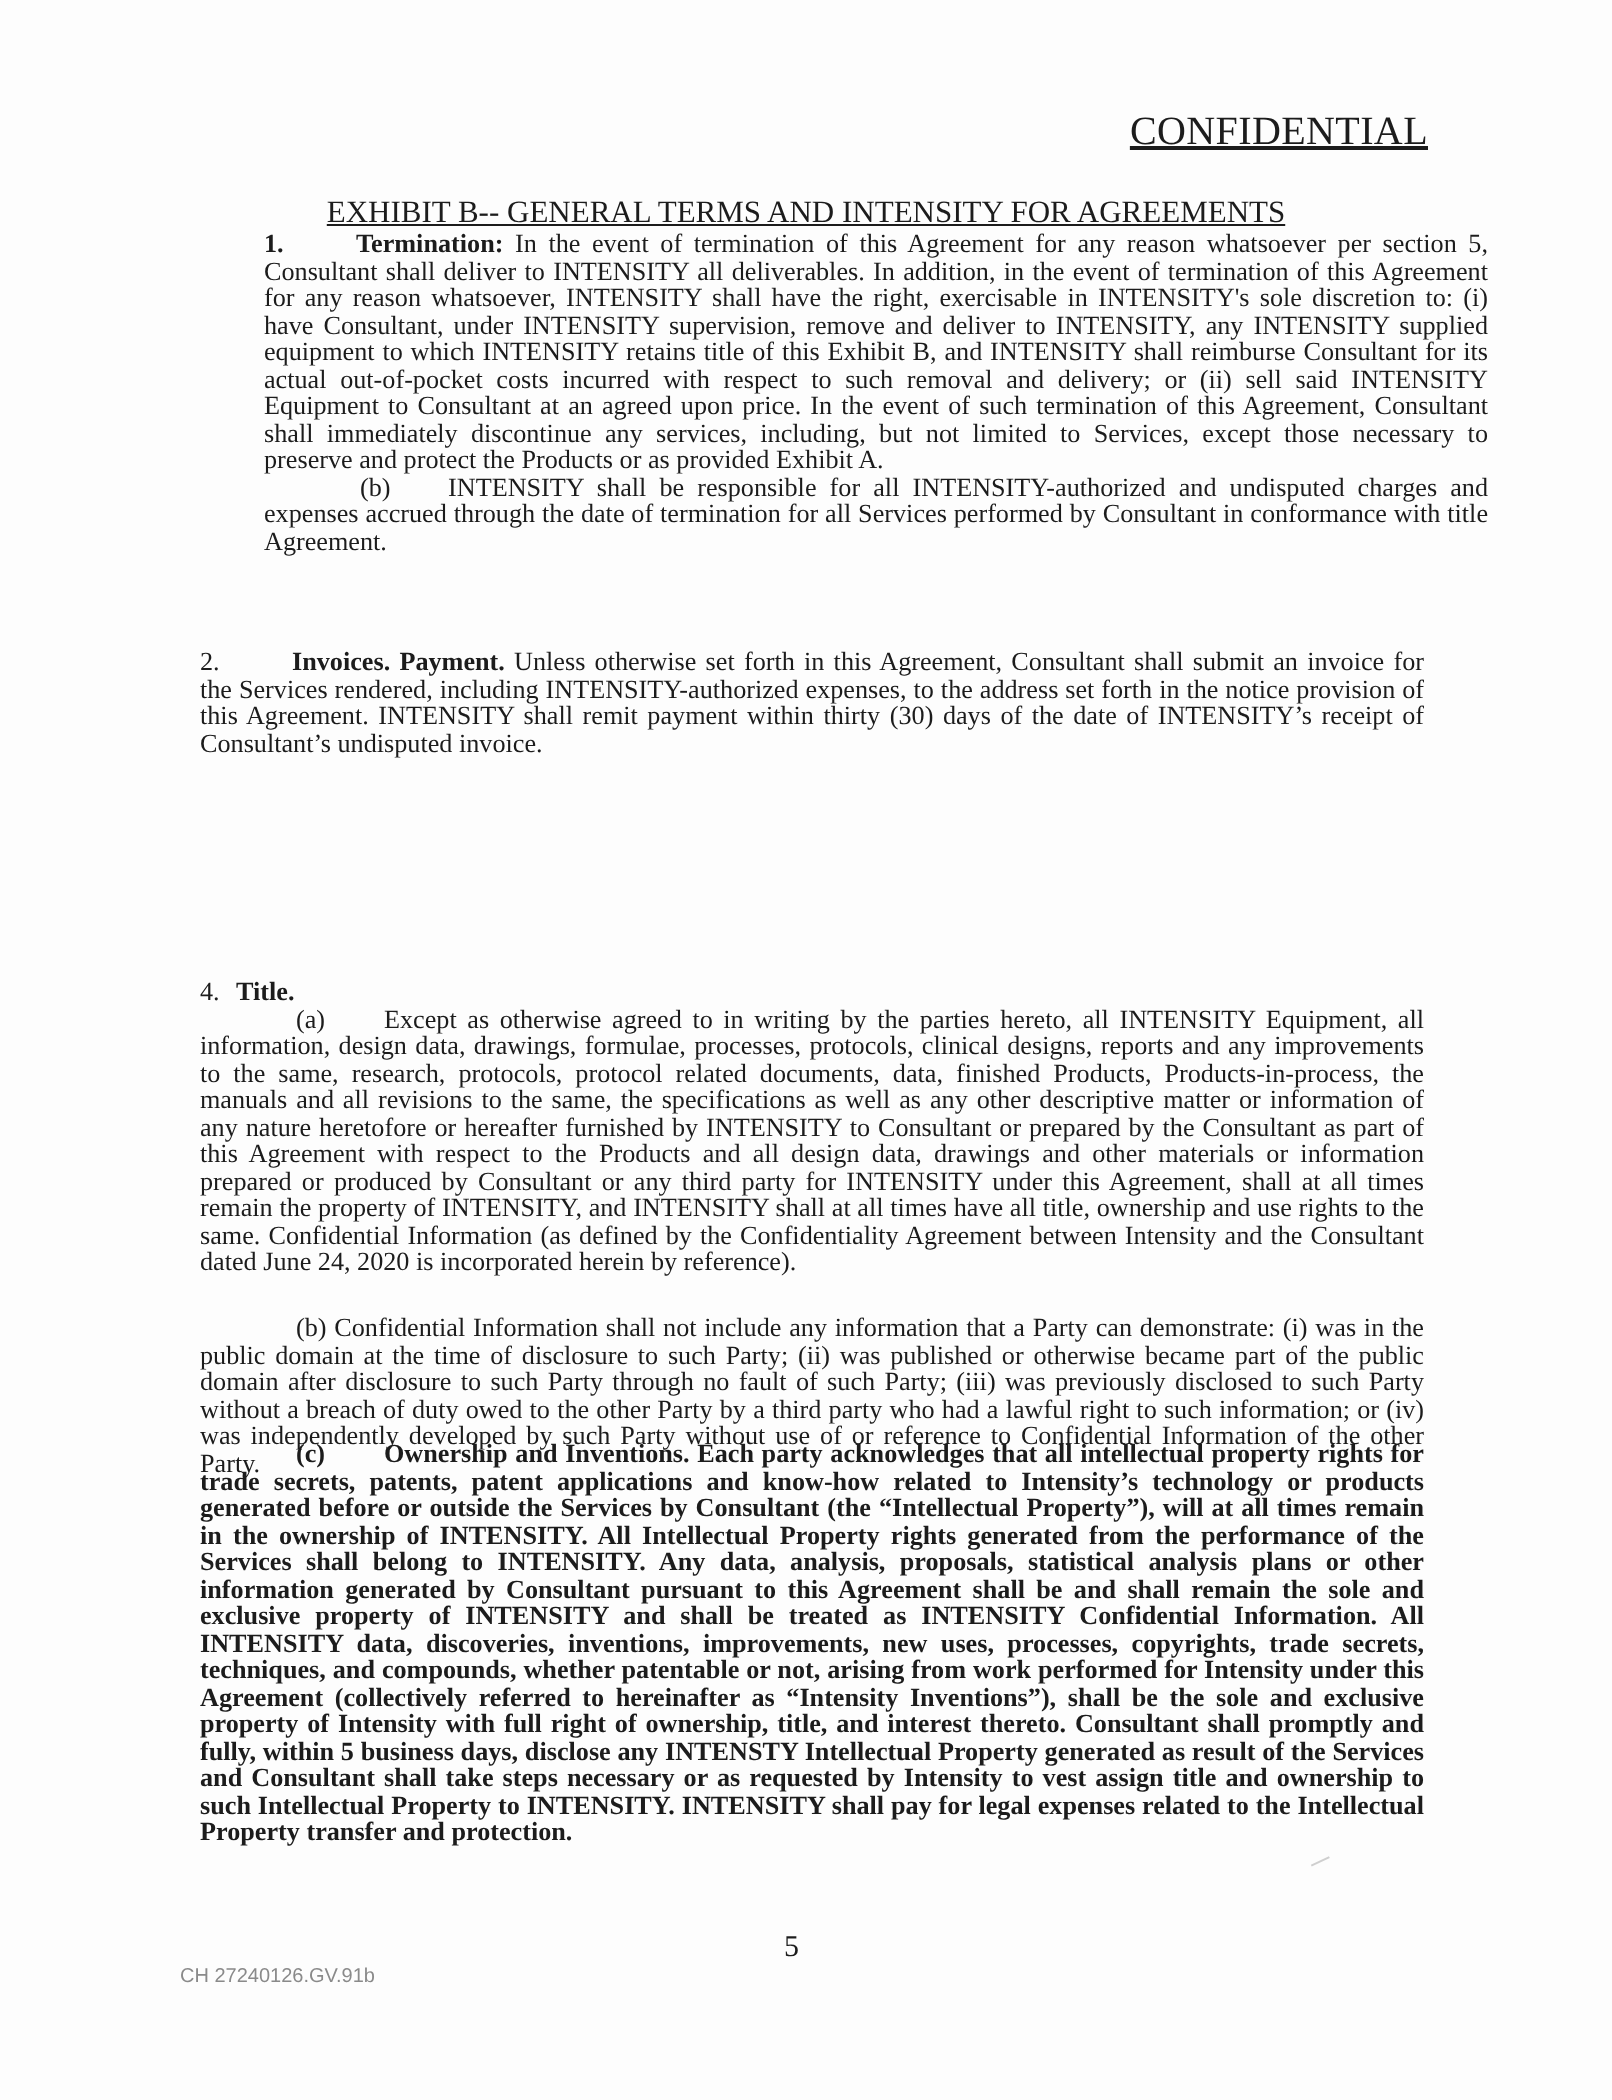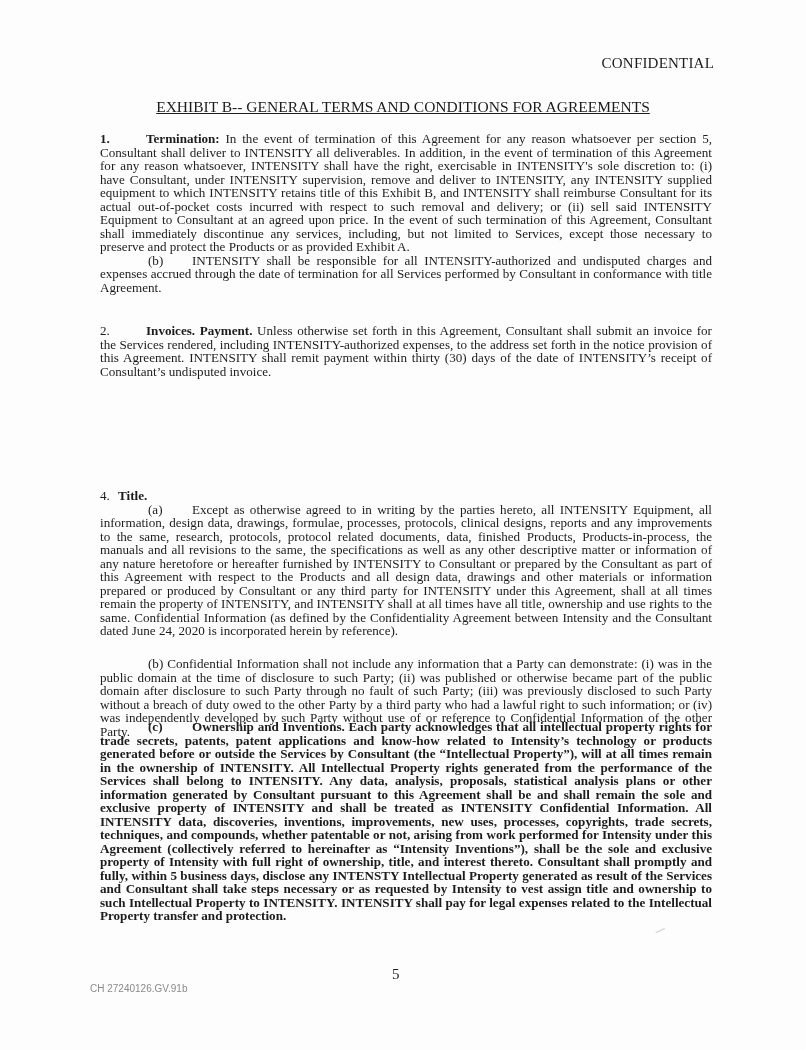--- a/index.html
+++ b/index.html
@@ -5,21 +5,21 @@
   html, body { margin: 0; padding: 0; background: #ffffff; }
   body { width: 806px; height: 1050px; position: relative; overflow: hidden; }
   .page {
     position: absolute; left: 0; top: 0; width: 806px; height: 1050px;
     background: #fdfdfd;
     font-family: "Liberation Serif", serif;
     color: #1c1c1c;
   }
   .confidential {
     position: absolute; right: 92px; top: 55px;
-    font-size: 15px; letter-spacing: 0.2px;
+    font-size: 20px; text-decoration: underline; letter-spacing: 0.2px;
   }
   .exhibit-title {
     position: absolute; left: 0; right: 0; top: 98px; text-align: center;
     font-size: 15.5px; text-decoration: underline;
   }
   .body-text {
     position: absolute; left: 100px; width: 612px;
     font-size: 13.1px; line-height: 13.5px; text-align: justify;
   }
   .body-text p { margin: 0; }
@@ -37,23 +37,23 @@
   }
   .speck { position: absolute; left: 656px; top: 930px; width: 10px; height: 4px;
     border-top: 1px solid #cfcfcf; transform: rotate(-25deg); }
 </style>
 </head>
 <body>
 
 <div class="page">
 
   <div class="confidential">CONFIDENTIAL</div>
-  <div class="exhibit-title">EXHIBIT B-- GENERAL TERMS AND CONDITIONS FOR AGREEMENTS</div>
+  <div class="exhibit-title">EXHIBIT B-- GENERAL TERMS AND INTENSITY FOR AGREEMENTS</div>
 
-  <div class="body-text" style="top:132px;">
+  <div class="body-text" style="top:115px;margin-left:32px;">
     <p>
       <span class="num b">1.</span><span class="b">Termination:</span><span> In the event of termination of this Agreement for any reason whatsoever per section 5, Consultant shall deliver to INTENSITY all deliverables.  In addition, in the event of termination of this Agreement for any reason whatsoever, INTENSITY shall have the right, exercisable in INTENSITY's sole discretion to: (i) have Consultant, under INTENSITY supervision, remove and deliver to INTENSITY, any INTENSITY supplied equipment to which INTENSITY retains title of this Exhibit B, and INTENSITY shall reimburse Consultant for its actual out-of-pocket costs incurred with respect to such removal and delivery; or (ii) sell said INTENSITY Equipment to Consultant at an agreed upon price.  In the event of such termination of this Agreement, Consultant shall immediately discontinue any services, including, but not limited to Services, except those necessary to preserve and protect the Products or as provided Exhibit A.</span>
     </p>
     <p>
       <span class="sub-lab">(b)</span><span>INTENSITY shall be responsible for all INTENSITY-authorized and undisputed charges and expenses accrued through the date of termination for all Services performed by Consultant in conformance with title Agreement.</span>
     </p>
   </div>
 
   <div class="body-text" style="top:324px;">
     <p>

